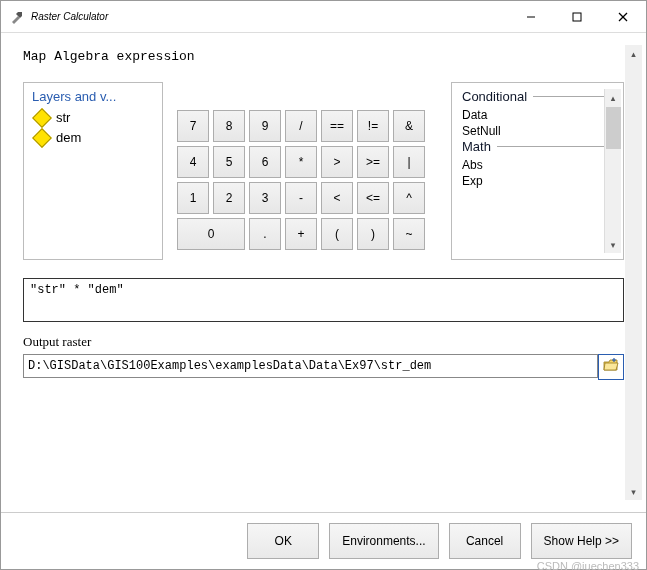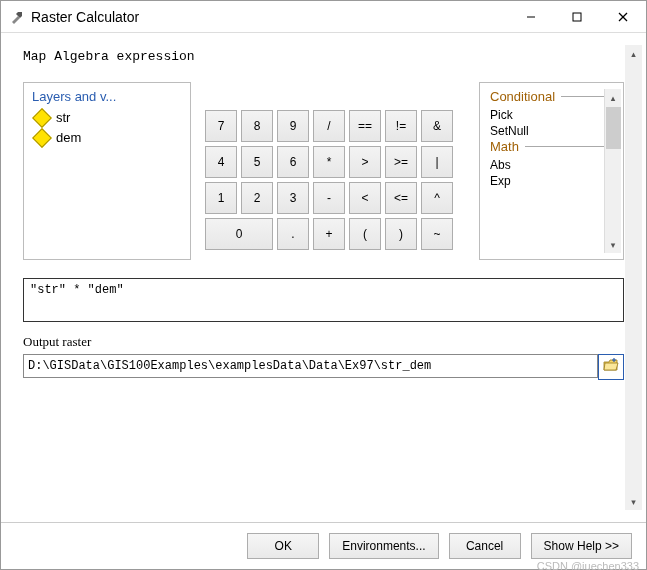--- a/index.html
+++ b/index.html
@@ -1,49 +1,49 @@
 <!DOCTYPE html>
 <html><head>
 <meta charset="utf-8">
 <style>
   * { box-sizing: border-box; font-family: "Segoe UI", Tahoma, sans-serif; }
   body { margin: 0; padding: 0; background: #fff; }
   .window { width: 647px; height: 570px; border: 1px solid #999; background: #fff; display: flex; flex-direction: column; }
   .titlebar { height: 32px; display: flex; align-items: center; padding: 0 0 0 8px; border-bottom: 1px solid #ddd; }
   .titlebar .icon { width: 16px; height: 16px; margin-right: 6px; display: inline-flex; align-items: center; justify-content: center; }
-  .titlebar .title-text { font-size: 14px; }
+  .titlebar .title-text { font-size: 10px; font-style: italic; }
   .wincontrols { margin-left: auto; display: flex; }
   .wincontrols div { width: 46px; height: 31px; display: flex; align-items: center; justify-content: center; font-size: 14px; font-family: Arial; }
   .content { flex: 1; padding: 16px 22px 10px 22px; position: relative; }
   .section-label { font-family: "Courier New", monospace; font-size: 13px; margin-bottom: 18px; }
   .three-col { display: flex; gap: 14px; }
-  .layers-box { width: 168px; height: 178px; border: 1px solid #bcbcbc; background: #fff; padding: 4px 4px; }
+  .layers-box { width: 140px; height: 178px; border: 1px solid #bcbcbc; background: #fff; padding: 4px 4px; }
   .layers-header { color: #2A5DB0; font-size: 13px; padding: 2px 2px 4px 4px; }
   .layer-item { display: flex; align-items: flex-start; gap: 4px; font-size: 13px; padding: 2px 4px; }
   .diamond { width: 14px; height: 14px; transform: rotate(45deg); background: #FFE200; border: 1px solid #a89200; display: inline-block; margin: 1px 3px; }
   .keypad { width: 260px; padding-top: 28px; }
   .kprow { display: flex; gap: 4px; margin-bottom: 4px; }
   .kpbtn { width: 32px; height: 32px; border: 1px solid #adadad; background: linear-gradient(#f3f3f3,#e7e7e7); font-size: 12px; display: flex; align-items: center; justify-content: center; cursor: default; }
   .kpbtn.wide { width: 68px; }
   .tools-box { flex: 1; height: 178px; border: 1px solid #bcbcbc; background: #fff; padding: 6px 2px 6px 10px; display: flex; }
   .tools-inner { flex: 1; overflow: hidden; }
-  .tools-header { color: #a16207; font-size: 13px; display: flex; align-items: center; margin-bottom: 3px; }
+  .tools-header { color: #0f172a; font-size: 13px; display: flex; align-items: center; margin-bottom: 3px; }
   .tools-header .line { flex: 1; height: 1px; background: #aaa; margin-left: 6px; }
   .tool-item { font-size: 12px; padding: 1px 0; }
   .tools-scroll { width: 17px; background: #f0f0f0; border-left: 1px solid #ddd; display: flex; flex-direction: column; align-items: center; justify-content: space-between; }
   .scroll-arrow { width: 17px; height: 17px; display: flex; align-items: center; justify-content: center; font-size: 9px; color: #555; }
   .scroll-thumb { width: 15px; height: 42px; background: #cdcdcd; margin: 1px; }
   .expr-box { margin-top: 18px; width: 100%; height: 44px; border: 1px solid #333; background: #fff; padding: 4px 6px; font-family: "Courier New", monospace; font-size: 12px; }
   .output-label { font-family: Liberation Serif, serif; font-size: 13px; margin-top: 12px; margin-bottom: 4px; }
   .output-row { display: flex; gap: 0; align-items: flex-start; }
   .output-input { flex: 1; height: 24px; border: 1px solid #888; padding: 0 4px; font-family: "Courier New", monospace; font-size: 12px; }
   .browse-btn { width: 26px; height: 26px; border: 1px solid #2a5db0; background: #fff; display: flex; align-items: center; justify-content: center; }
   .main-scroll { position: absolute; right: 4px; top: 12px; bottom: 12px; width: 17px; display: flex; flex-direction: column; align-items: center; background: #f0f0f0; }
   .footer { border-top: 1px solid #ccc; padding: 10px 14px; display: flex; justify-content: flex-end; gap: 10px; }
-  .footer-btn { height: 26px; padding: 0 12px; border: 1px solid #adadad; background: linear-gradient(#f6f6f6,#e9e9e9); font-size: 12px; display: inline-flex; align-items: center; justify-content: center; cursor: default; min-width: 72px; }
+  .footer-btn { height: 36px; padding: 0 12px; border: 1px solid #adadad; background: linear-gradient(#f6f6f6,#e9e9e9); font-size: 12px; display: inline-flex; align-items: center; justify-content: center; cursor: default; min-width: 72px; }
   .watermark { position: absolute; right: 8px; bottom: -2px; font-size: 11px; color: #bbb; font-family: Arial; pointer-events: none; }
 </style>
 </head>
 <body>
 
 <div class="window">
   <div class="titlebar">
     <span class="icon">
       <svg width="16" height="16" viewBox="0 0 16 16">
           <path d="M3 13 L9 7 L11 9 L5 15 Z" fill="#888"></path>
@@ -123,21 +123,21 @@
           <div id="lastrow-rest" style="display:contents"><div class="kpbtn">.</div><div class="kpbtn">+</div><div class="kpbtn">(</div><div class="kpbtn">)</div><div class="kpbtn">~</div></div>
         </div>
       </div>
 
       <div class="tools-box">
         <div class="tools-inner" id="tools-inner">
             <div class="tools-header">
               <span>Conditional</span>
               <span class="line"></span>
             </div>
-            <div class="tool-item">Pick</div>
+            <div class="tool-item">Data</div>
             <div class="tool-item">SetNull</div>
             <div class="tools-header">
               <span>Math</span>
               <span class="line"></span>
             </div>
             <div class="tool-item">Abs</div>
             <div class="tool-item">Exp</div>
           </div>
         <div class="tools-scroll">
           <div class="scroll-arrow">▴</div>

